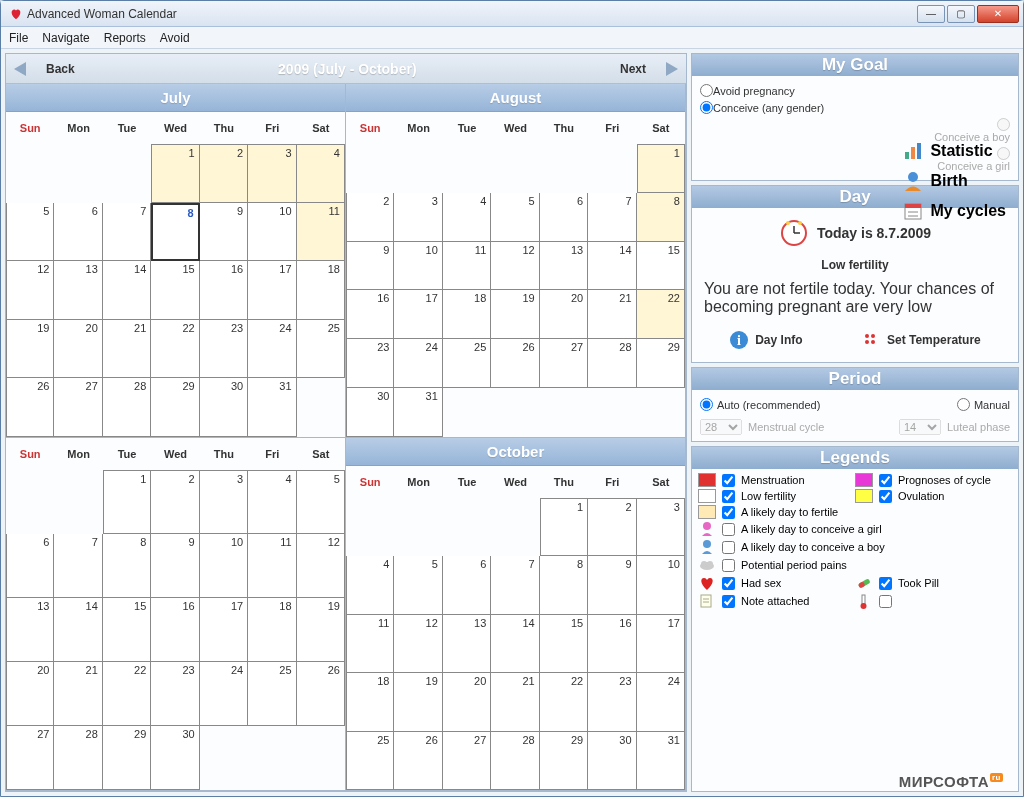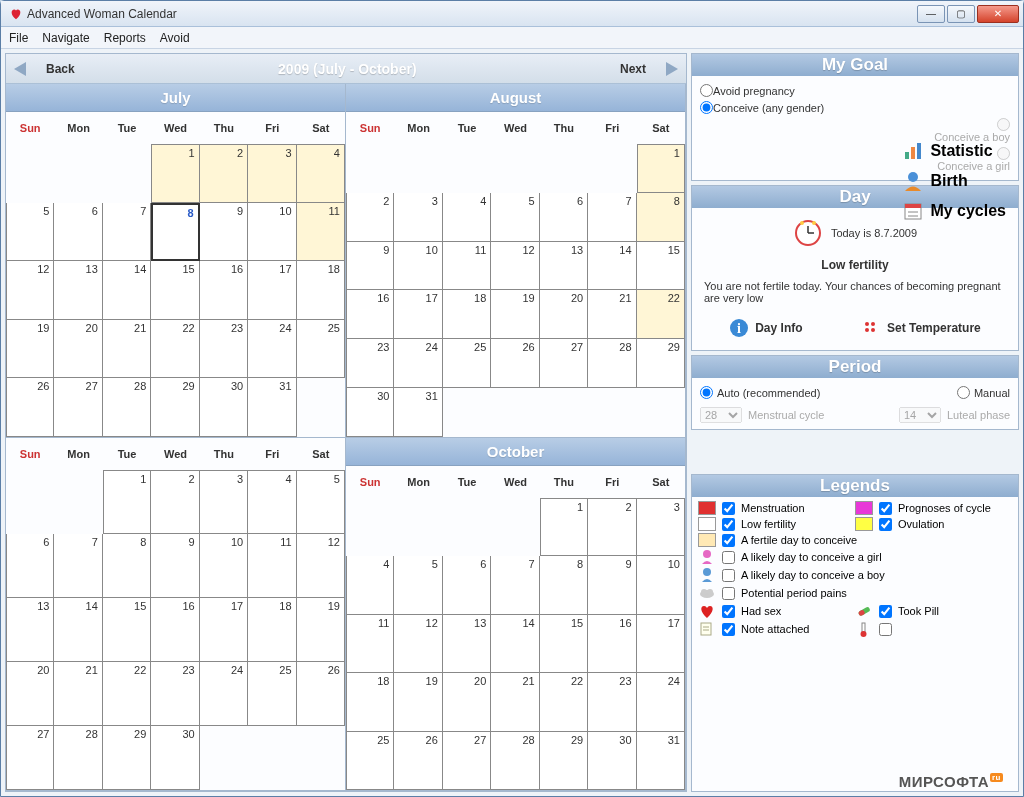--- a/index.html
+++ b/index.html
@@ -39,23 +39,23 @@
 .sec-body { padding: 6px 8px; font-size: 11px; color: #333; }
 .goal-row { display: flex; align-items: flex-end; padding: 2px 0; }
 .goal-row.dim { color: #aaa; flex-direction: column; }
 .goal-row input { margin: 0; }
 .goal-side { position: absolute; right: 12px; top: 86px; display: flex; flex-direction: column; gap: 8px; }
 .side-item { display: flex; align-items: center; gap: 6px; font-weight: bold; font-size: 16px; cursor: pointer; }
 .side-icon { width: 22px; height: 22px; }
 .day-body { text-align: center; }
 .day-row { display: flex; align-items: center; justify-content: center; gap: 8px; padding: 4px 0; }
 .clock-icon { width: 30px; height: 30px; }
-.today-lbl { font-weight: normal; font-size: 11px; }
+.today-lbl { font-weight: bold; font-size: 14px; }
 .status-lbl { font-weight: bold; font-size: 12px; padding: 6px 0; }
-.status-desc { font-size: 11px; color: #333; text-align: left; padding: 2px 4px 8px; }
+.status-desc { font-size: 16px; color: #333; text-align: left; padding: 2px 4px 8px; }
 .day-actions { display: flex; justify-content: space-around; padding: 6px 0; }
 .day-act { display: flex; align-items: center; gap: 6px; font-weight: bold; font-size: 12px; cursor: pointer; }
 .info-icon { width: 20px; height: 20px; }
 .period-row { display: flex; align-items: center; gap: 6px; padding: 2px 0; }
 .period-row label { display: flex; align-items: center; gap: 4px; }
 .period-sub { display: flex; align-items: center; gap: 6px; padding-top: 6px; color: #aaa; }
 .period-sub select { width: 42px; font-size: 11px; }
 .legend-body { padding: 4px 6px; display: flex; flex-direction: column; gap: 2px; }
 .leg-row { display: flex; align-items: center; }
 .leg-pair { display: flex; align-items: center; gap: 6px; flex: 1; }
@@ -414,21 +414,21 @@
           <div class="period-sub">
             <select disabled=""><option>28</option></select>
             <span>Menstrual cycle</span>
             <span style="flex:1"></span>
             <select disabled=""><option>14</option></select>
             <span>Luteal phase</span>
           </div>
         </div>
       </div>
 
-      <div class="panel" style="flex:1;margin-top:40px;">
+      <div class="panel" style="flex:1;">
         <div class="sec-hdr">Legends</div>
         <div class="legend-body" id="legend-body">
             <div class="leg-row">
               <div class="leg-pair">
                 <div class="swatch" style="background: rgb(224, 48, 48);"></div>
                 <input type="checkbox" class="leg-ck" checked="" style="">
                 <span class="leg-lbl">Menstruation</span>
               </div>
               <div class="leg-pair">
                 <div class="swatch" style="background: rgb(232, 56, 216);"></div>
@@ -445,21 +445,21 @@
               <div class="leg-pair">
                 <div class="swatch" style="background: rgb(255, 255, 68);"></div>
                 <input type="checkbox" class="leg-ck" checked="" style="">
                 <span class="leg-lbl">Ovulation</span>
               </div>
             </div>
             <div class="leg-row">
               <div class="leg-pair">
                 <div class="swatch" style="background: rgb(255, 233, 181);"></div>
                 <input type="checkbox" class="leg-ck" checked="" style="">
-                <span class="leg-lbl">A fertile day to conceive</span>
+                <span class="leg-lbl">A likely day to fertile</span>
               </div>
             </div>
             <div class="leg-row">
               <div class="leg-pair">
                 <span class="leg-icon">
                   <svg viewBox="0 0 18 16">
                     <circle cx="9" cy="5" r="4" fill="#e668c4"></circle>
                     <path d="M4 15 Q9 9 14 15 Z" fill="#e668c4"></path>
                   </svg>
                 </span>

